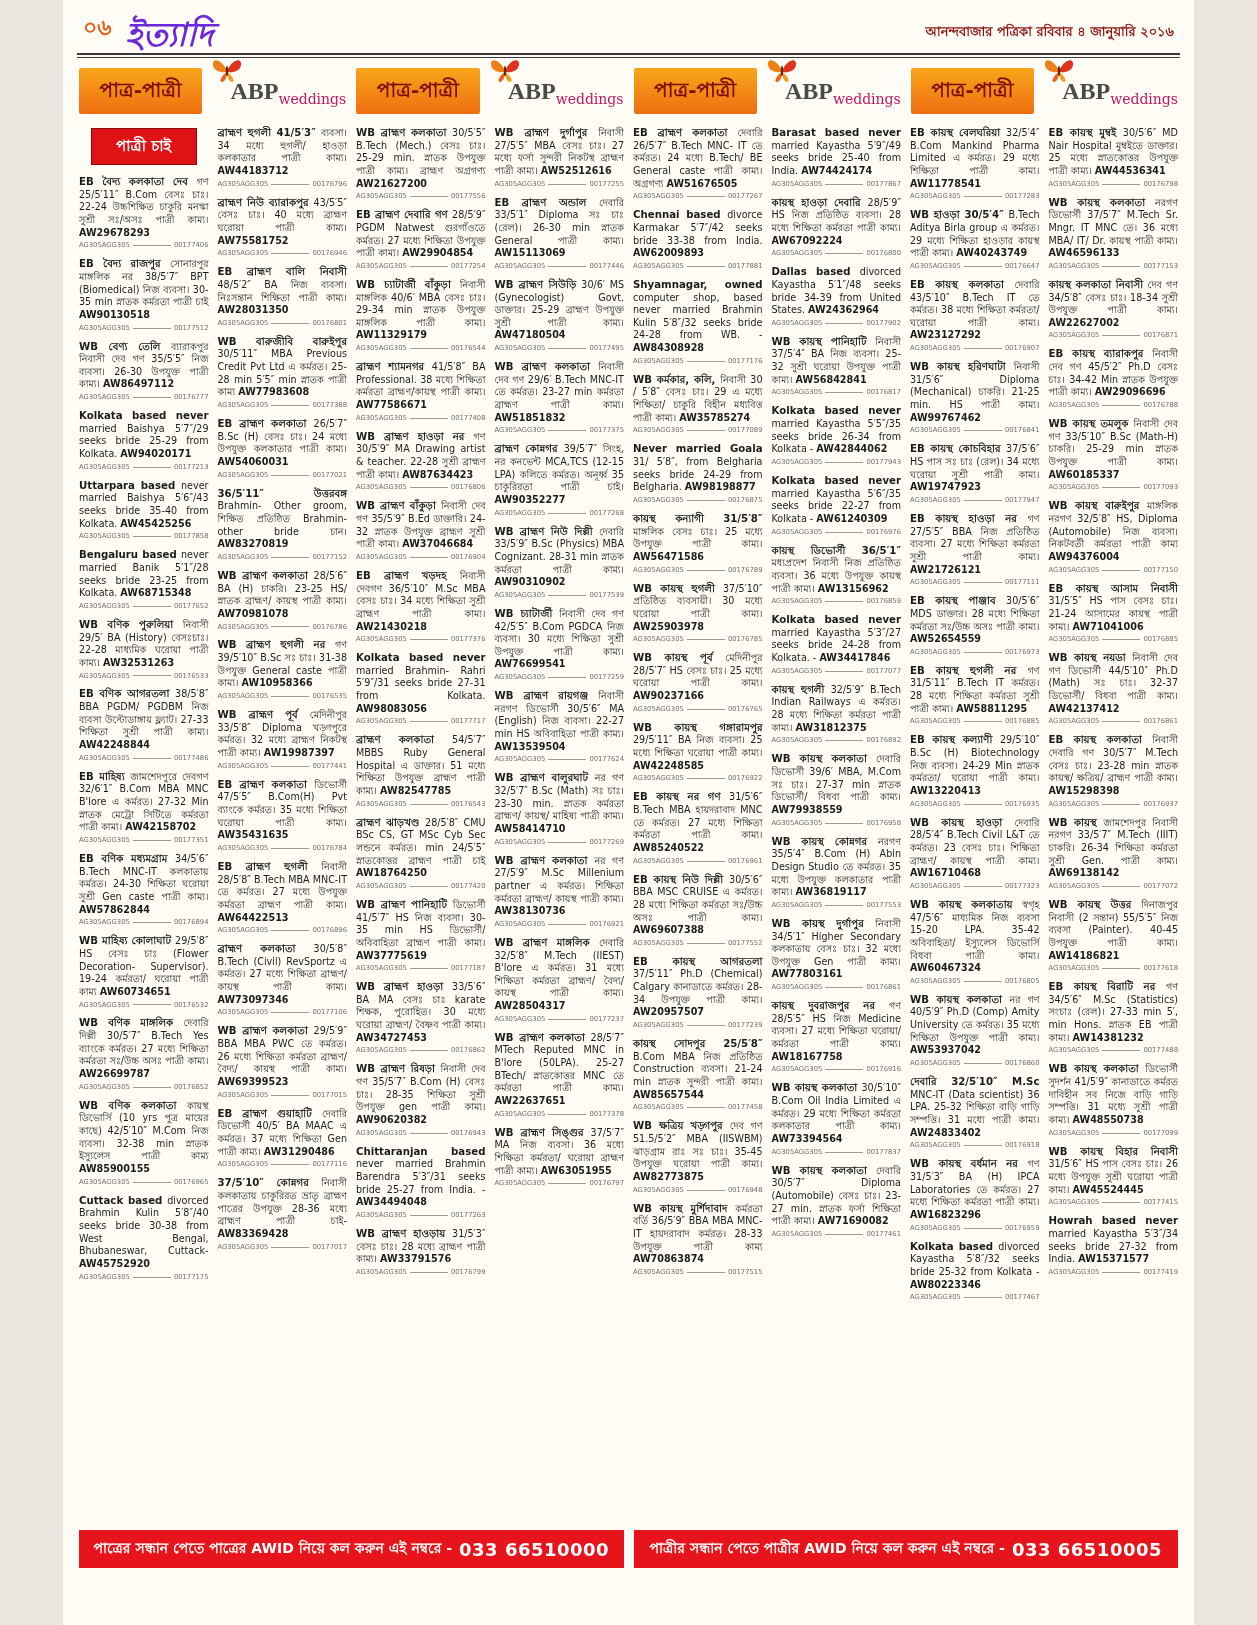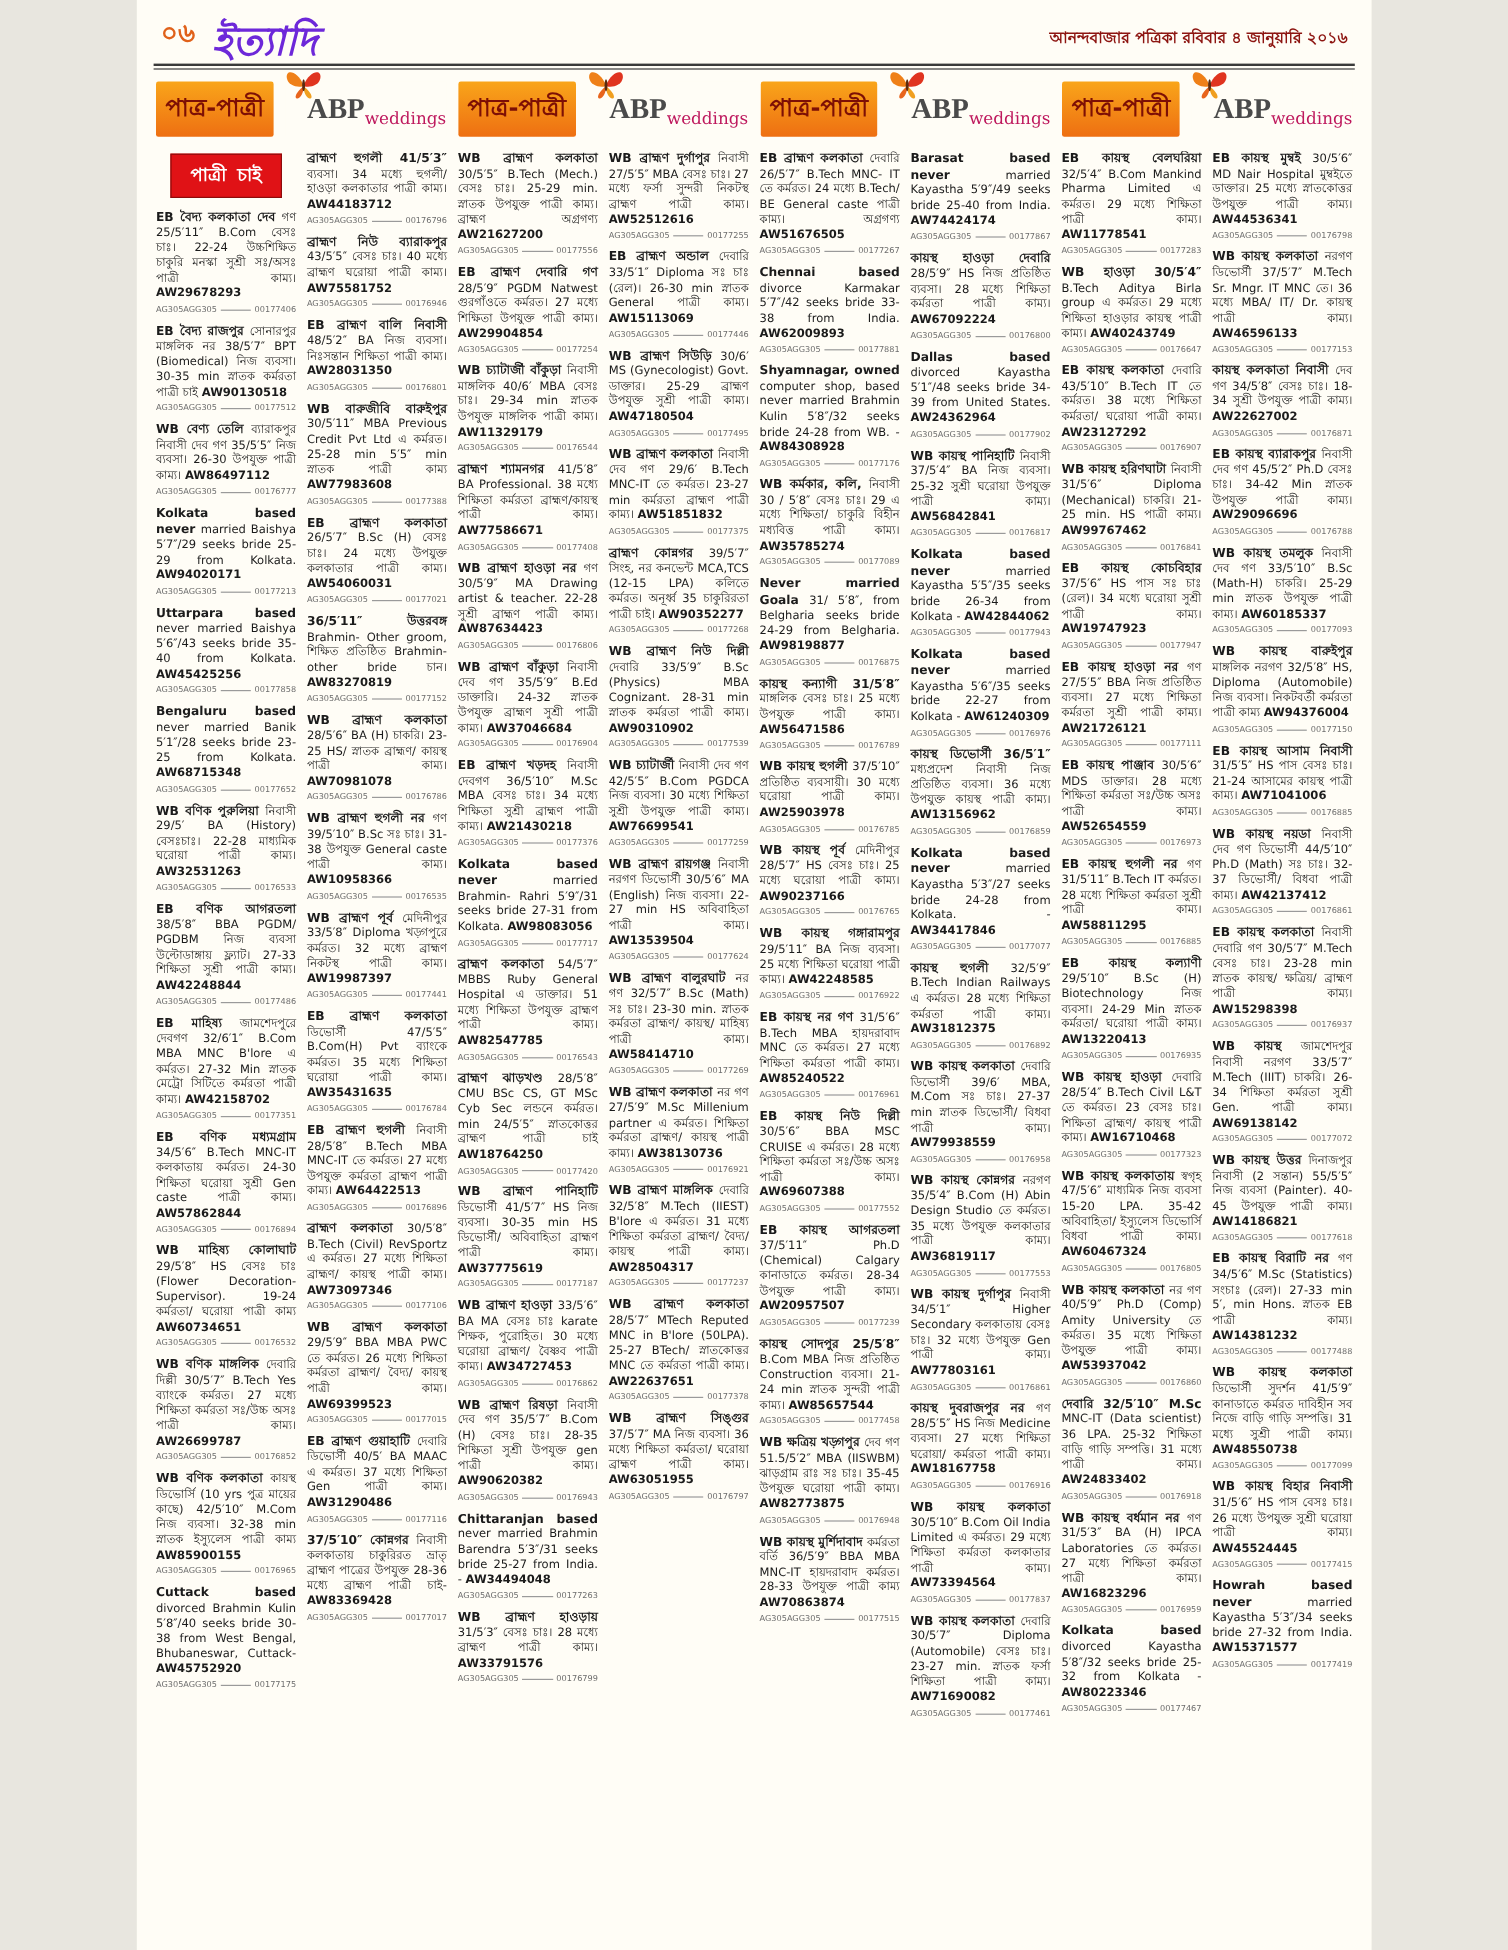--- a/index.html
+++ b/index.html
@@ -1,37 +1,37 @@
 <!DOCTYPE html>
 <html><head>
 <meta charset="utf-8">
 <style>
   html,body{margin:0;padding:0;background:#e8e6df;}
-  .page{width:1029px;height:1625px;margin:0 auto;background:#fffdf6;box-sizing:border-box;
+  .page{width:1131px;height:1625px;margin:0 auto;background:#fffdf6;box-sizing:border-box;
         padding:10px 14px 0;position:relative;font-family:"DejaVu Sans",sans-serif;color:#1b1b1b;overflow:hidden;}
   
   .masthead{display:flex;justify-content:space-between;align-items:flex-end;padding:0 6px 2px;}
   .mh-left{display:flex;align-items:flex-end;gap:14px;}
   .pageno{color:#e0611a;font-size:22px;font-weight:bold;padding-bottom:4px;}
   .section{color:#6d28d9;font-size:33px;font-weight:bold;font-family:"DejaVu Serif",serif;font-style:italic;line-height:1;}
   .mh-right{color:#8d1511;font-size:13px;font-weight:bold;padding-bottom:8px;}
   .rule{border-top:2px solid #3a3a3a;border-bottom:1px solid #3a3a3a;height:2px;margin:0 0 10px;}
   
   .banner{display:grid;grid-template-columns:repeat(8,1fr);gap:10px;margin:0 2px 12px;}
   .b-patro{background:linear-gradient(180deg,#f9a51a,#ee6f12);color:#7d0f05;font-weight:bold;font-size:20px;
            display:flex;align-items:center;justify-content:center;height:46px;border-radius:2px;}
   .b-abp{position:relative;display:flex;align-items:center;justify-content:center;height:46px;background:#fffdf6;}
   .b-abp .abp{font-family:Liberation Serif, serif;font-weight:bold;font-size:24px;color:#4a4a4a;margin-left:18px;line-height:1;}
   .b-abp .wed{color:#be185d;font-size:14px;font-family:"DejaVu Serif",serif;align-self:flex-end;padding-bottom:7px;}
   .b-abp svg{position:absolute;left:-2px;top:-13px;}
   
   .columns{display:grid;grid-template-columns:repeat(8,1fr);gap:9px;height:1396px;overflow:hidden;padding:0 2px;}
   .col{min-width:0;}
   .bride-label{background:#e01216;color:#fff;font-weight:bold;font-size:15px;text-align:center;
-               padding:5px 4px;border:1px solid #8e0b0b;margin:2px 12px 10px;font-family:Liberation Mono, monospace;}
+               padding:5px 4px;border:1px solid #8e0b0b;margin:2px 12px 10px;}
   .ad{font-size:9.6px;line-height:1.32;text-align:justify;margin-bottom:2px;word-wrap:break-word;}
   .ad .lead{font-weight:bold;font-size:10.2px;}
   .ad .awid{font-weight:bold;}
   .regline{display:flex;align-items:center;gap:3px;color:#6d6d6d;font-size:6.8px;margin:2px 0 7px;}
   .regline .dash{flex:1;border-bottom:1px solid #9a9a9a;height:0;}
   
   .hotline{margin:8px 2px 0;display:flex;gap:10px;}
   .hot-left,.hot-right{flex:1;background:#e7141b;color:#fff;height:38px;display:flex;align-items:center;
                        justify-content:center;gap:7px;font-weight:bold;font-size:14px;}
   .phone{font-size:18px;letter-spacing:.5px;}
@@ -698,13 +698,23 @@
             <span>00177415</span>
           </div></div>
         <div class="ad"><span class="lead">Howrah based never </span><span>married Kayastha 5′3″/34 seeks bride 27-32 from India. </span><span class="awid">AW15371577</span><div class="regline">
             <span>AG305AGG305</span>
             <span class="dash"></span>
             <span>00177419</span>
           </div></div>
       </div>
     </div>
 
+  <footer class="hotline">
+    <div class="hot-left">
+      <span>পাত্রের সন্ধান পেতে পাত্রের AWID নিয়ে কল করুন এই নম্বরে -</span>
+      <span class="phone">033 66510000</span>
+    </div>
+    <div class="hot-right">
+      <span>পাত্রীর সন্ধান পেতে পাত্রীর AWID নিয়ে কল করুন এই নম্বরে -</span>
+      <span class="phone">033 66510005</span>
+    </div>
+  </footer>
 </div>
 
 </body></html>

